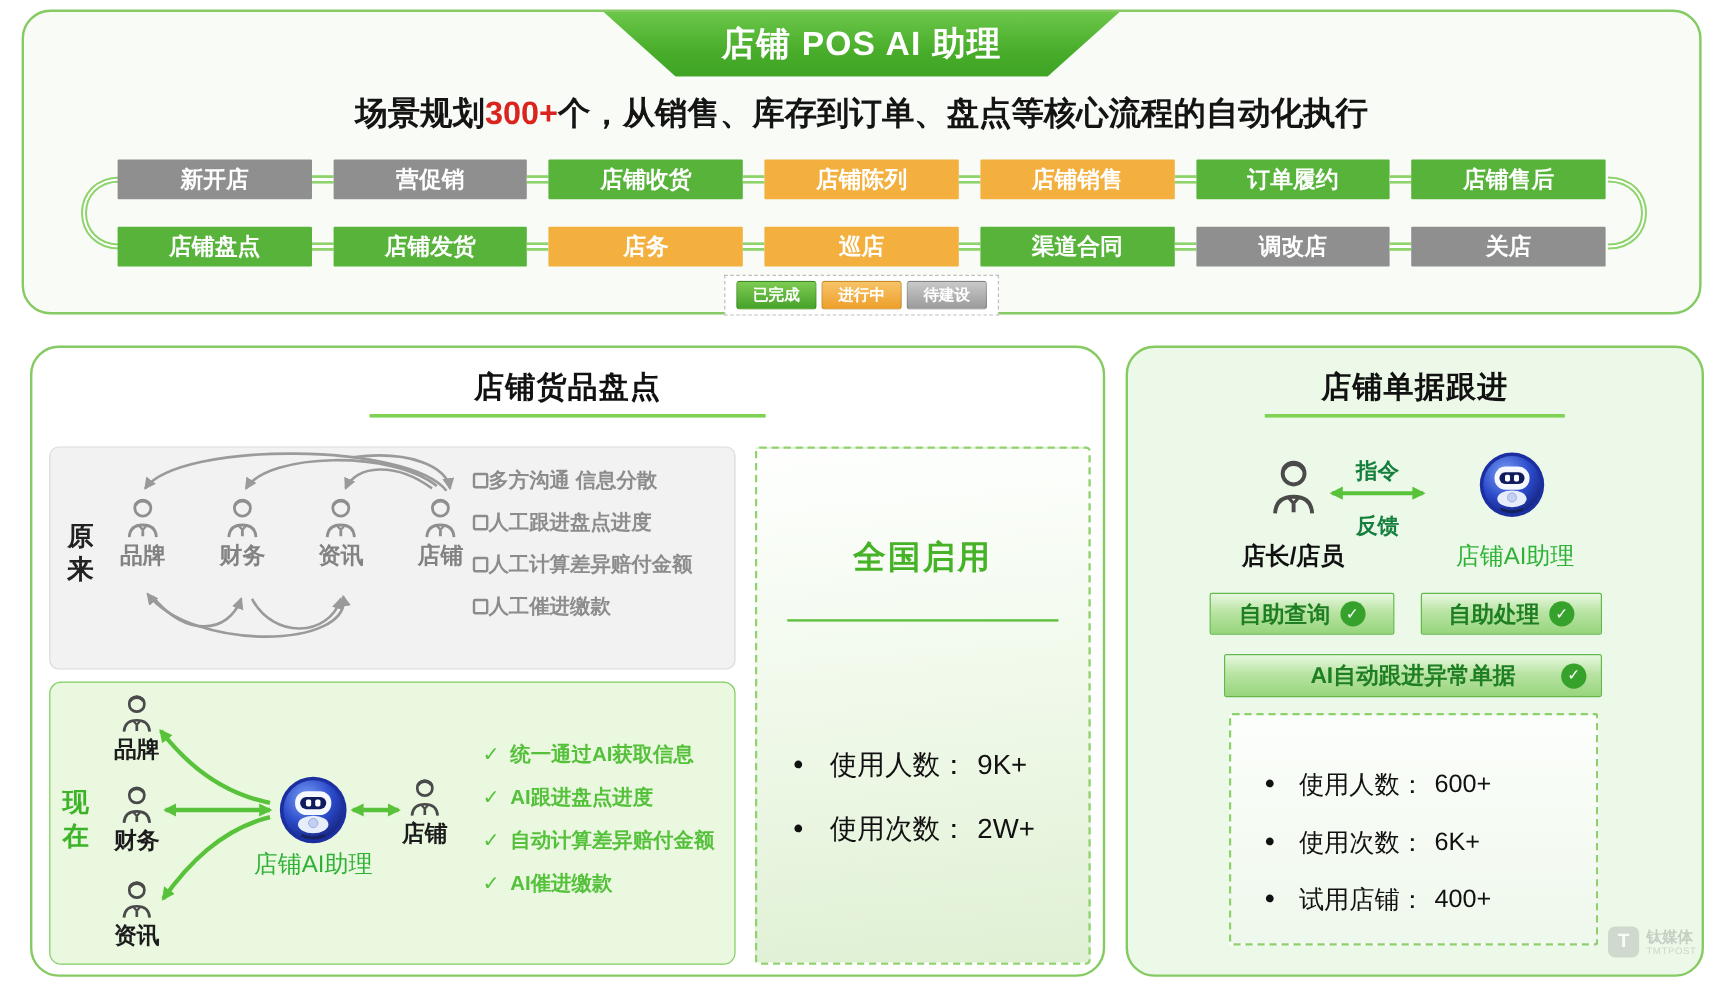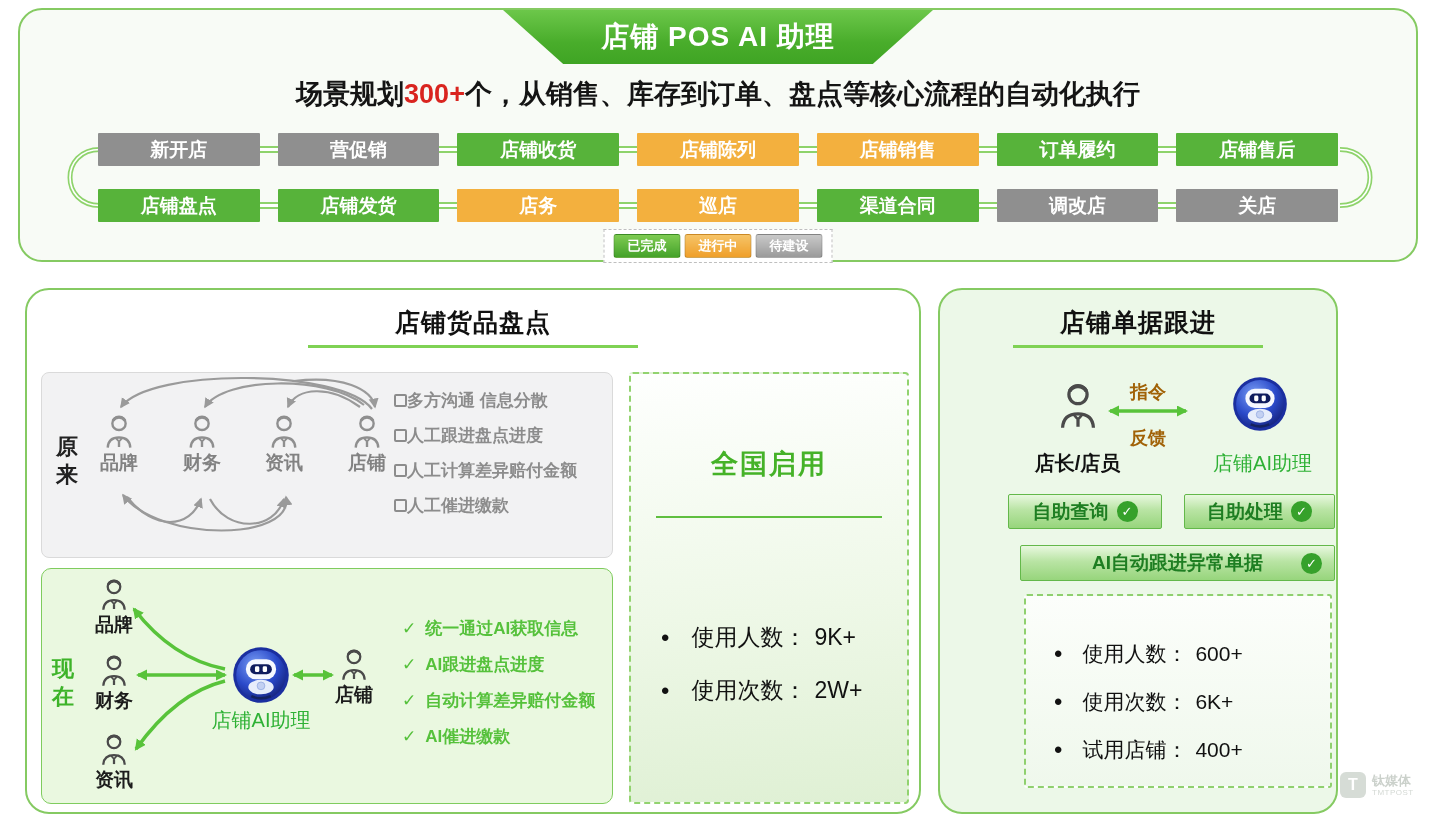--- a/index.html
+++ b/index.html
@@ -85,30 +85,30 @@
   .mid-divider { position:absolute; top:142px; left:50%; transform:translateX(-50%);
     width:226px; height:2px; background:#5fbf3f; }
   .stats { position:absolute; }
   .mid-box .stats { left:30px; top:248px; }
   .stat-line { display:flex; align-items:center; font-size:23px; color:#111; margin-bottom:22px; }
   .bullet { margin-right:22px; }
   .bullet::before { content:"•"; font-size:24px; color:#111; }
   .stat-line .val { margin-left:8px; }
 
   
-  .right-panel { position:absolute; left:938px; top:288px; width:400px; height:526px;
+  .right-panel { position:absolute; left:938px; top:288px; width:482px; height:526px;
     background:#ecf8e8; border:2px solid #85ca62; border-radius:24px; }
   .right-panel .t-underline { width:250px; }
   .rp-person { position:absolute; left:100px; top:90px; width:75px; text-align:center; }
   .rp-person-label { position:absolute; left:60px; top:160px; width:155px; text-align:center;
     font-size:20px; font-weight:bold; color:#111; }
   .rp-robot { position:absolute; left:292px; top:86px; }
   .rp-ai-label { position:absolute; left:250px; top:160px; width:145px; }
   .cmd-label, .fb-label { position:absolute; left:166px; width:84px; text-align:center;
-    color:#a16207; font-weight:bold; font-size:18px; }
+    color:#15803d; font-weight:bold; font-size:18px; }
   .cmd-label { top:90px; } .fb-label { top:136px; }
   .cmd-arrow { position:absolute; left:162px; top:112px; }
 
   .rp-btn { position:absolute; height:35px; display:flex; align-items:center; justify-content:center;
     gap:8px; background:linear-gradient(180deg,#e8f8df 0%,#b9e4a4 45%,#97d57c 100%);
     border:1px solid #63b84a; border-radius:2px;
     font-size:19px; font-weight:bold; color:#1e7e22; }
   .btn1 { left:68px;  top:204px; width:154px; }
   .btn2 { left:244px; top:204px; width:151px; }
   .btn-wide { left:80px; top:255px; width:315px; height:36px; }

